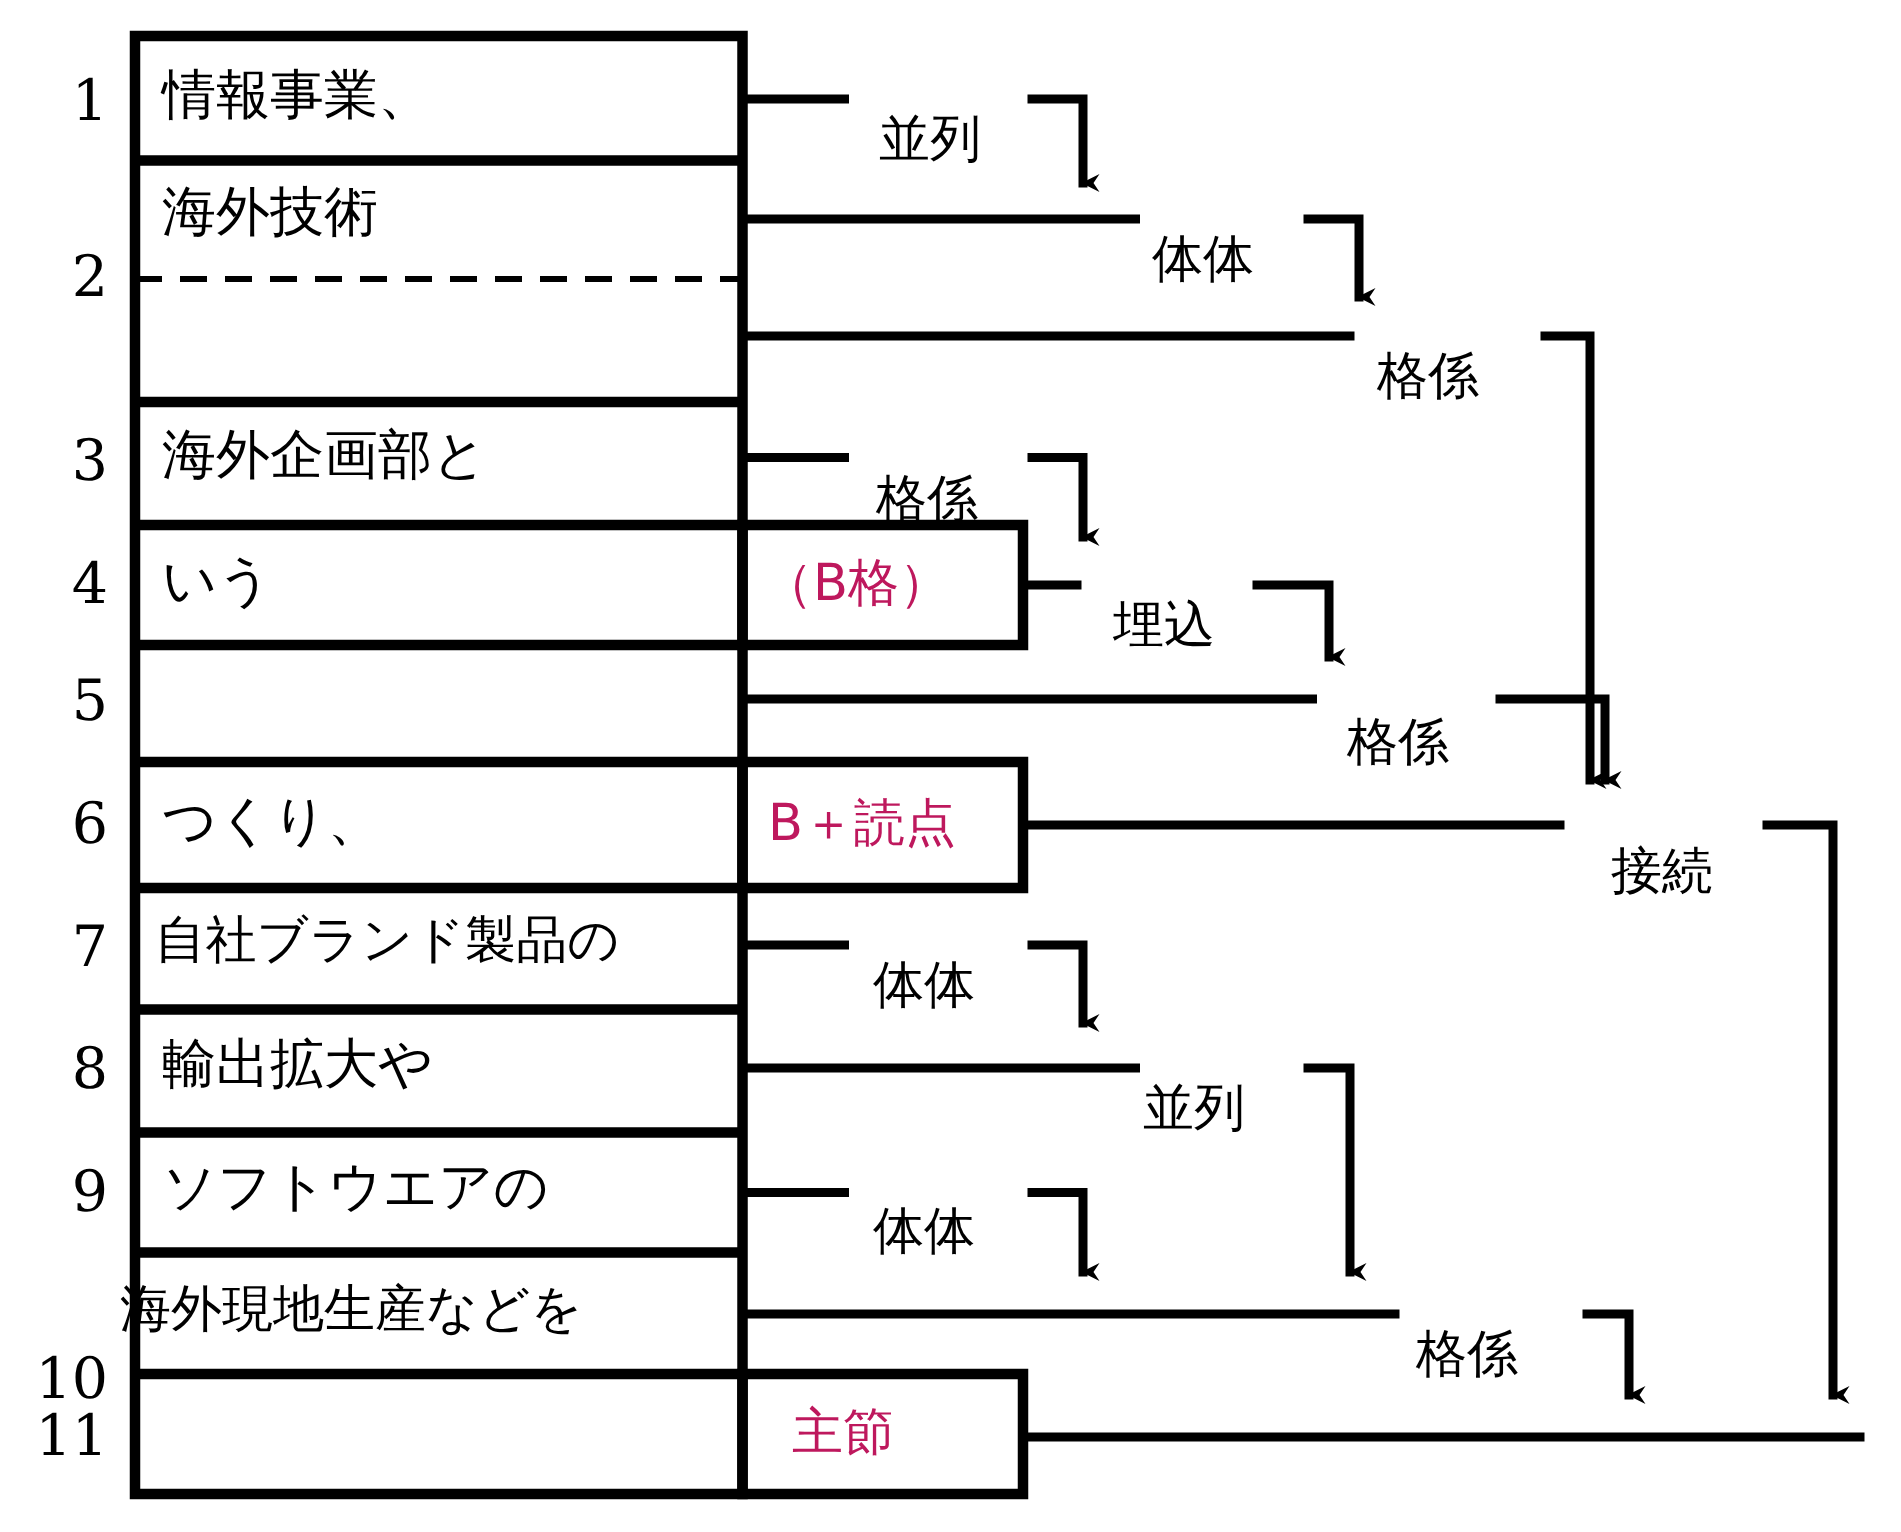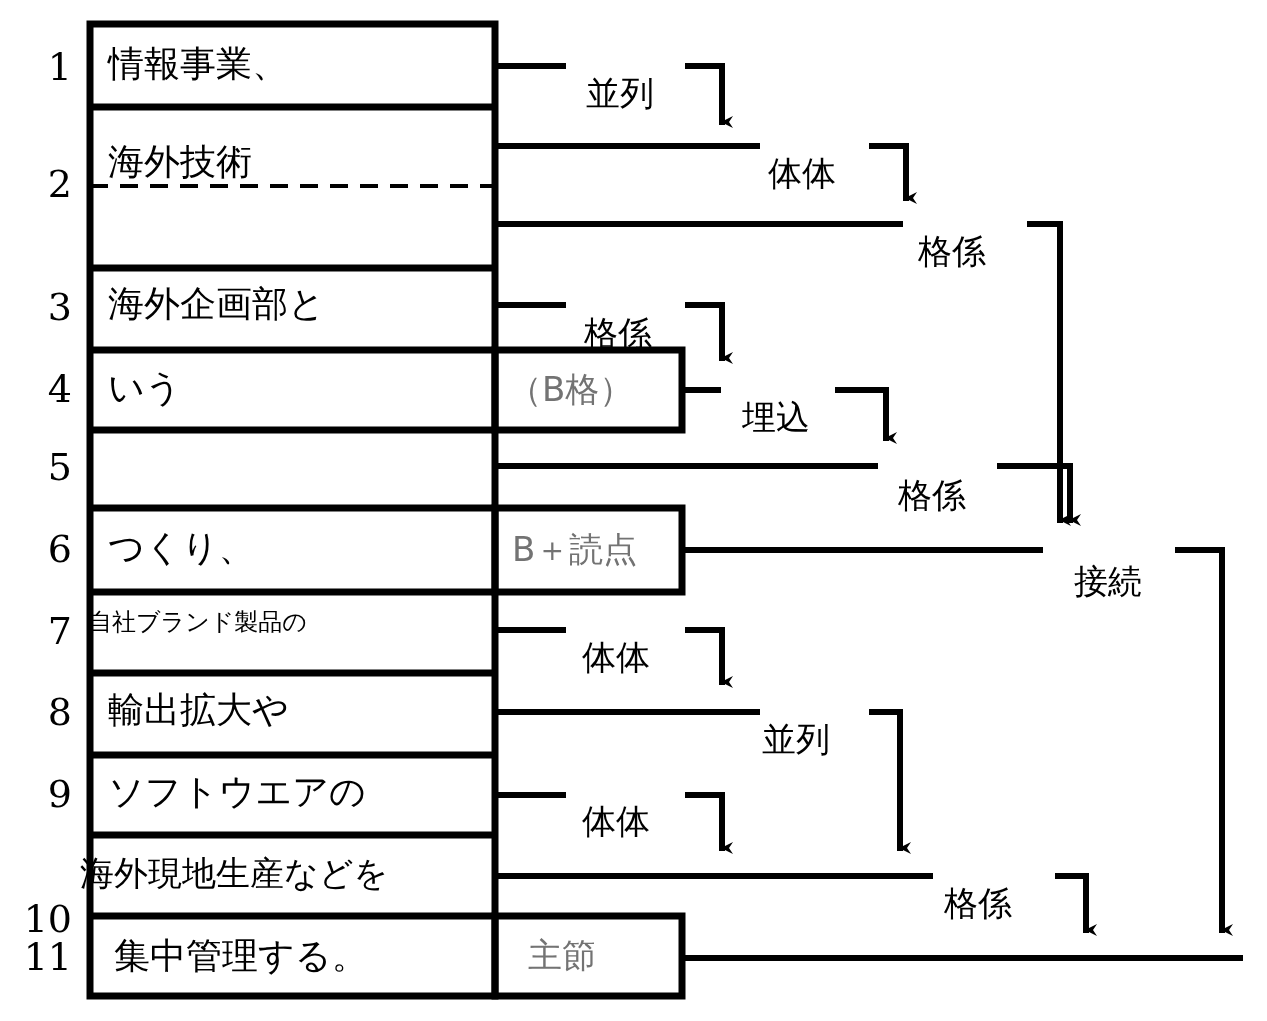--- a/index.html
+++ b/index.html
@@ -43,21 +43,21 @@
     white-space: nowrap;
     font-family: "DejaVu Sans", "Liberation Sans", sans-serif;
   }
   .clause-text.align-right {
     text-align: right;
   }
   .tag-text {
     position: absolute;
     font-size: 34px;
     line-height: 1;
-    color: #737373;
+    color: #be185d;
     white-space: nowrap;
     font-family: "DejaVu Sans", "Liberation Sans", sans-serif;
   }
   .link-label {
     position: absolute;
     font-size: 34px;
     line-height: 1;
     color: #000;
     white-space: nowrap;
     font-family: "DejaVu Sans", "Liberation Sans", sans-serif;
@@ -144,29 +144,28 @@
   <div class="row-number" style="left:30px; top:370px; width:42px;">4</div>
   <div class="row-number" style="left:30px; top:448px; width:42px;">5</div>
   <div class="row-number" style="left:30px; top:530px; width:42px;">6</div>
   <div class="row-number" style="left:30px; top:612px; width:42px;">7</div>
   <div class="row-number" style="left:30px; top:693px; width:42px;">8</div>
   <div class="row-number" style="left:30px; top:775px; width:42px;">9</div>
   <div class="row-number" style="left:4px; top:856px; width:68px;margin-top:44px;">10</div>
   <div class="row-number" style="left:4px; top:938px; width:68px;">11</div>
 
   <div class="clause-text" style="left:108px; top:46px;">情報事業、</div>
-  <div class="clause-text" style="left:108px; top:144px;">海外技術</div>
+  <div class="clause-text" style="left:108px; top:124px;">海外技術</div>
   <div class="clause-text" style="left:108px; top:286px;">海外企画部と</div>
   <div class="clause-text" style="left:108px; top:370px;">いう</div>
   <div class="clause-text" style="left:108px; top:530px;">つくり、</div>
-  <div class="clause-text" style="left:88px; top:610px; font-size:24px;">自社ブランド製品の</div>
+  <div class="clause-text" style="left:103px; top:610px; font-size:34px;">自社ブランド製品の</div>
   <div class="clause-text" style="left:108px; top:692px;">輸出拡大や</div>
   <div class="clause-text" style="left:108px; top:774px;">ソフトウエアの</div>
   <div class="clause-text" style="left:80px; top:856px; font-size:34px;">海外現地生産などを</div>
-  <div class="clause-text" style="left:114px; top:938px;">集中管理する。</div>
 
   <div class="tag-text" style="left:508px; top:372px;">（B格）</div>
   <div class="tag-text" style="left:512px; top:532px;">B＋読点</div>
   <div class="tag-text" style="left:528px; top:938px;">主節</div>
 
   <div class="link-label" style="left:586px; top:46px;">並列</div>
   <div class="link-label" style="left:768px; top:126px;">体体</div>
   <div class="link-label" style="left:918px; top:204px;">格係</div>
   <div class="link-label" style="left:584px; top:286px;">格係</div>
   <div class="link-label" style="left:742px; top:370px;">埋込</div>

